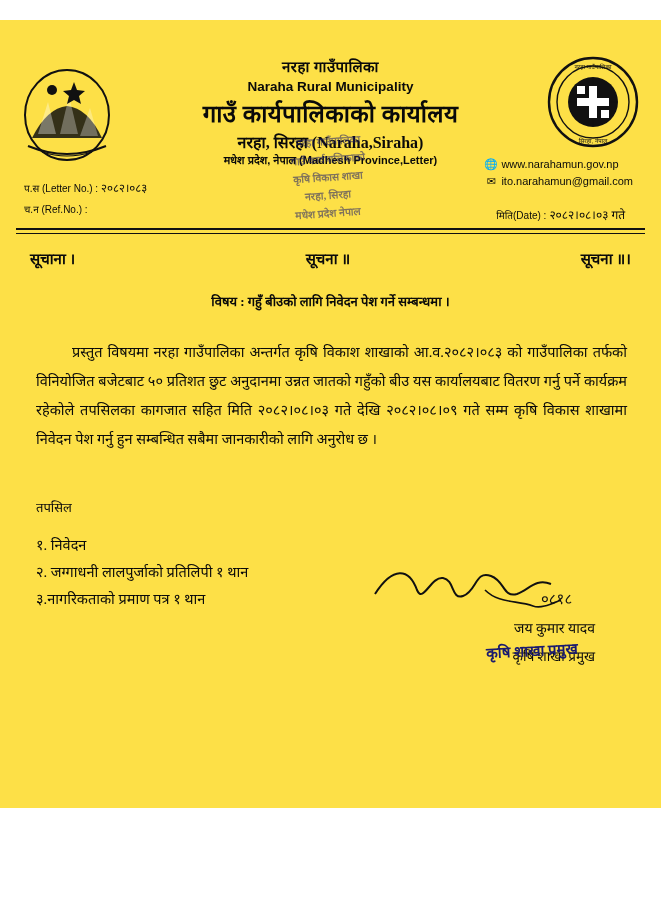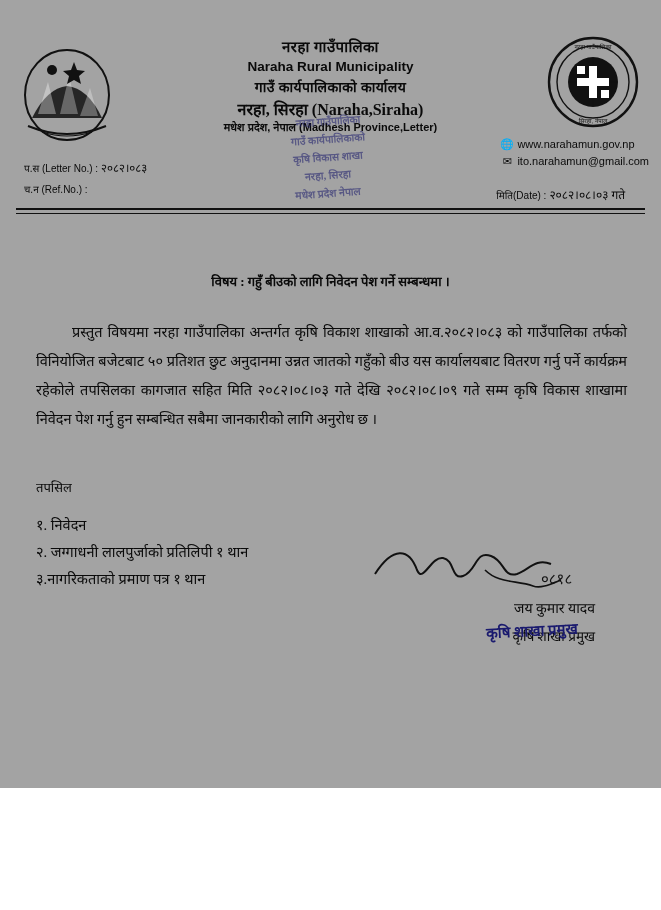--- a/index.html
+++ b/index.html
@@ -13,21 +13,22 @@
     font-family: "Liberation Serif", serif;
     color: #0a0a0a;
     overflow: hidden;
     position: relative;
   }
 
   .page {
     position: relative;
     width: 661px;
     height: 788px;
-    background: #a3a3a3;
+    background: #fde047;
+    margin-top: 20px;
   }
 
   
   .letterhead {
     position: relative;
     height: 160px;
   }
 
   .emblem-left {
     position: absolute;
@@ -57,21 +58,21 @@
     font-weight: bold;
     letter-spacing: 0.5px;
   }
   .head-en-1 {
     font-size: 13.5px;
     font-family: "Liberation Sans", sans-serif;
     font-weight: bold;
     margin-top: 2px;
   }
   .head-np-2 {
-    font-size: 14px;
+    font-size: 24px;
     font-weight: bold;
     margin-top: 3px;
     letter-spacing: 0.4px;
   }
   .head-en-2 {
     font-size: 14.5px;
     font-family: "Liberation Sans", sans-serif;
     font-weight: bold;
     margin-top: 3px;
   }
@@ -83,21 +84,21 @@
   .head-en-3 {
     font-size: 11px;
     font-family: "Liberation Sans", sans-serif;
     font-weight: bold;
     margin-top: 1px;
   }
 
   
   .contact {
     position: absolute;
-    right: 12px;
+    right: 28px;
     top: 136px;
     font-family: "Liberation Sans", sans-serif;
     font-size: 11px;
     text-align: left;
     line-height: 1.55;
   }
   .contact div {
     white-space: nowrap;
   }
   .contact .ic {
@@ -326,20 +327,25 @@
     </div>
   </div>
 
   <div class="dateline">
     <span class="en">मिति(Date) :</span>
     <span>२०८२।०८।०३ गते</span>
   </div>
 
   <div class="rule"></div>
 
+  <div class="notice-row">
+    <span>सूचाना ।</span>
+    <span>सूचना ॥</span>
+    <span>सूचना ॥।</span>
+  </div>
 
   <div class="subject">विषय : गहुँ बीउको लागि निवेदन पेश गर्ने सम्बन्धमा ।</div>
 
   <div class="body-text">
     <p>प्रस्तुत विषयमा नरहा गाउँपालिका अन्तर्गत कृषि विकाश शाखाको आ.व.२०८२।०८३ को गाउँपालिका तर्फको विनियोजित बजेटबाट ५० प्रतिशत छुट अनुदानमा उन्नत जातको गहुँको बीउ यस कार्यालयबाट वितरण गर्नु पर्ने कार्यक्रम रहेकोले तपसिलका कागजात सहित मिति २०८२।०८।०३ गते देखि २०८२।०८।०९ गते सम्म कृषि विकास शाखामा निवेदन पेश गर्नु हुन सम्बन्धित सबैमा जानकारीको लागि अनुरोध छ ।</p>
   </div>
 
   <div class="tapasil-title">तपसिल</div>
 
   <div class="tapasil-list">

